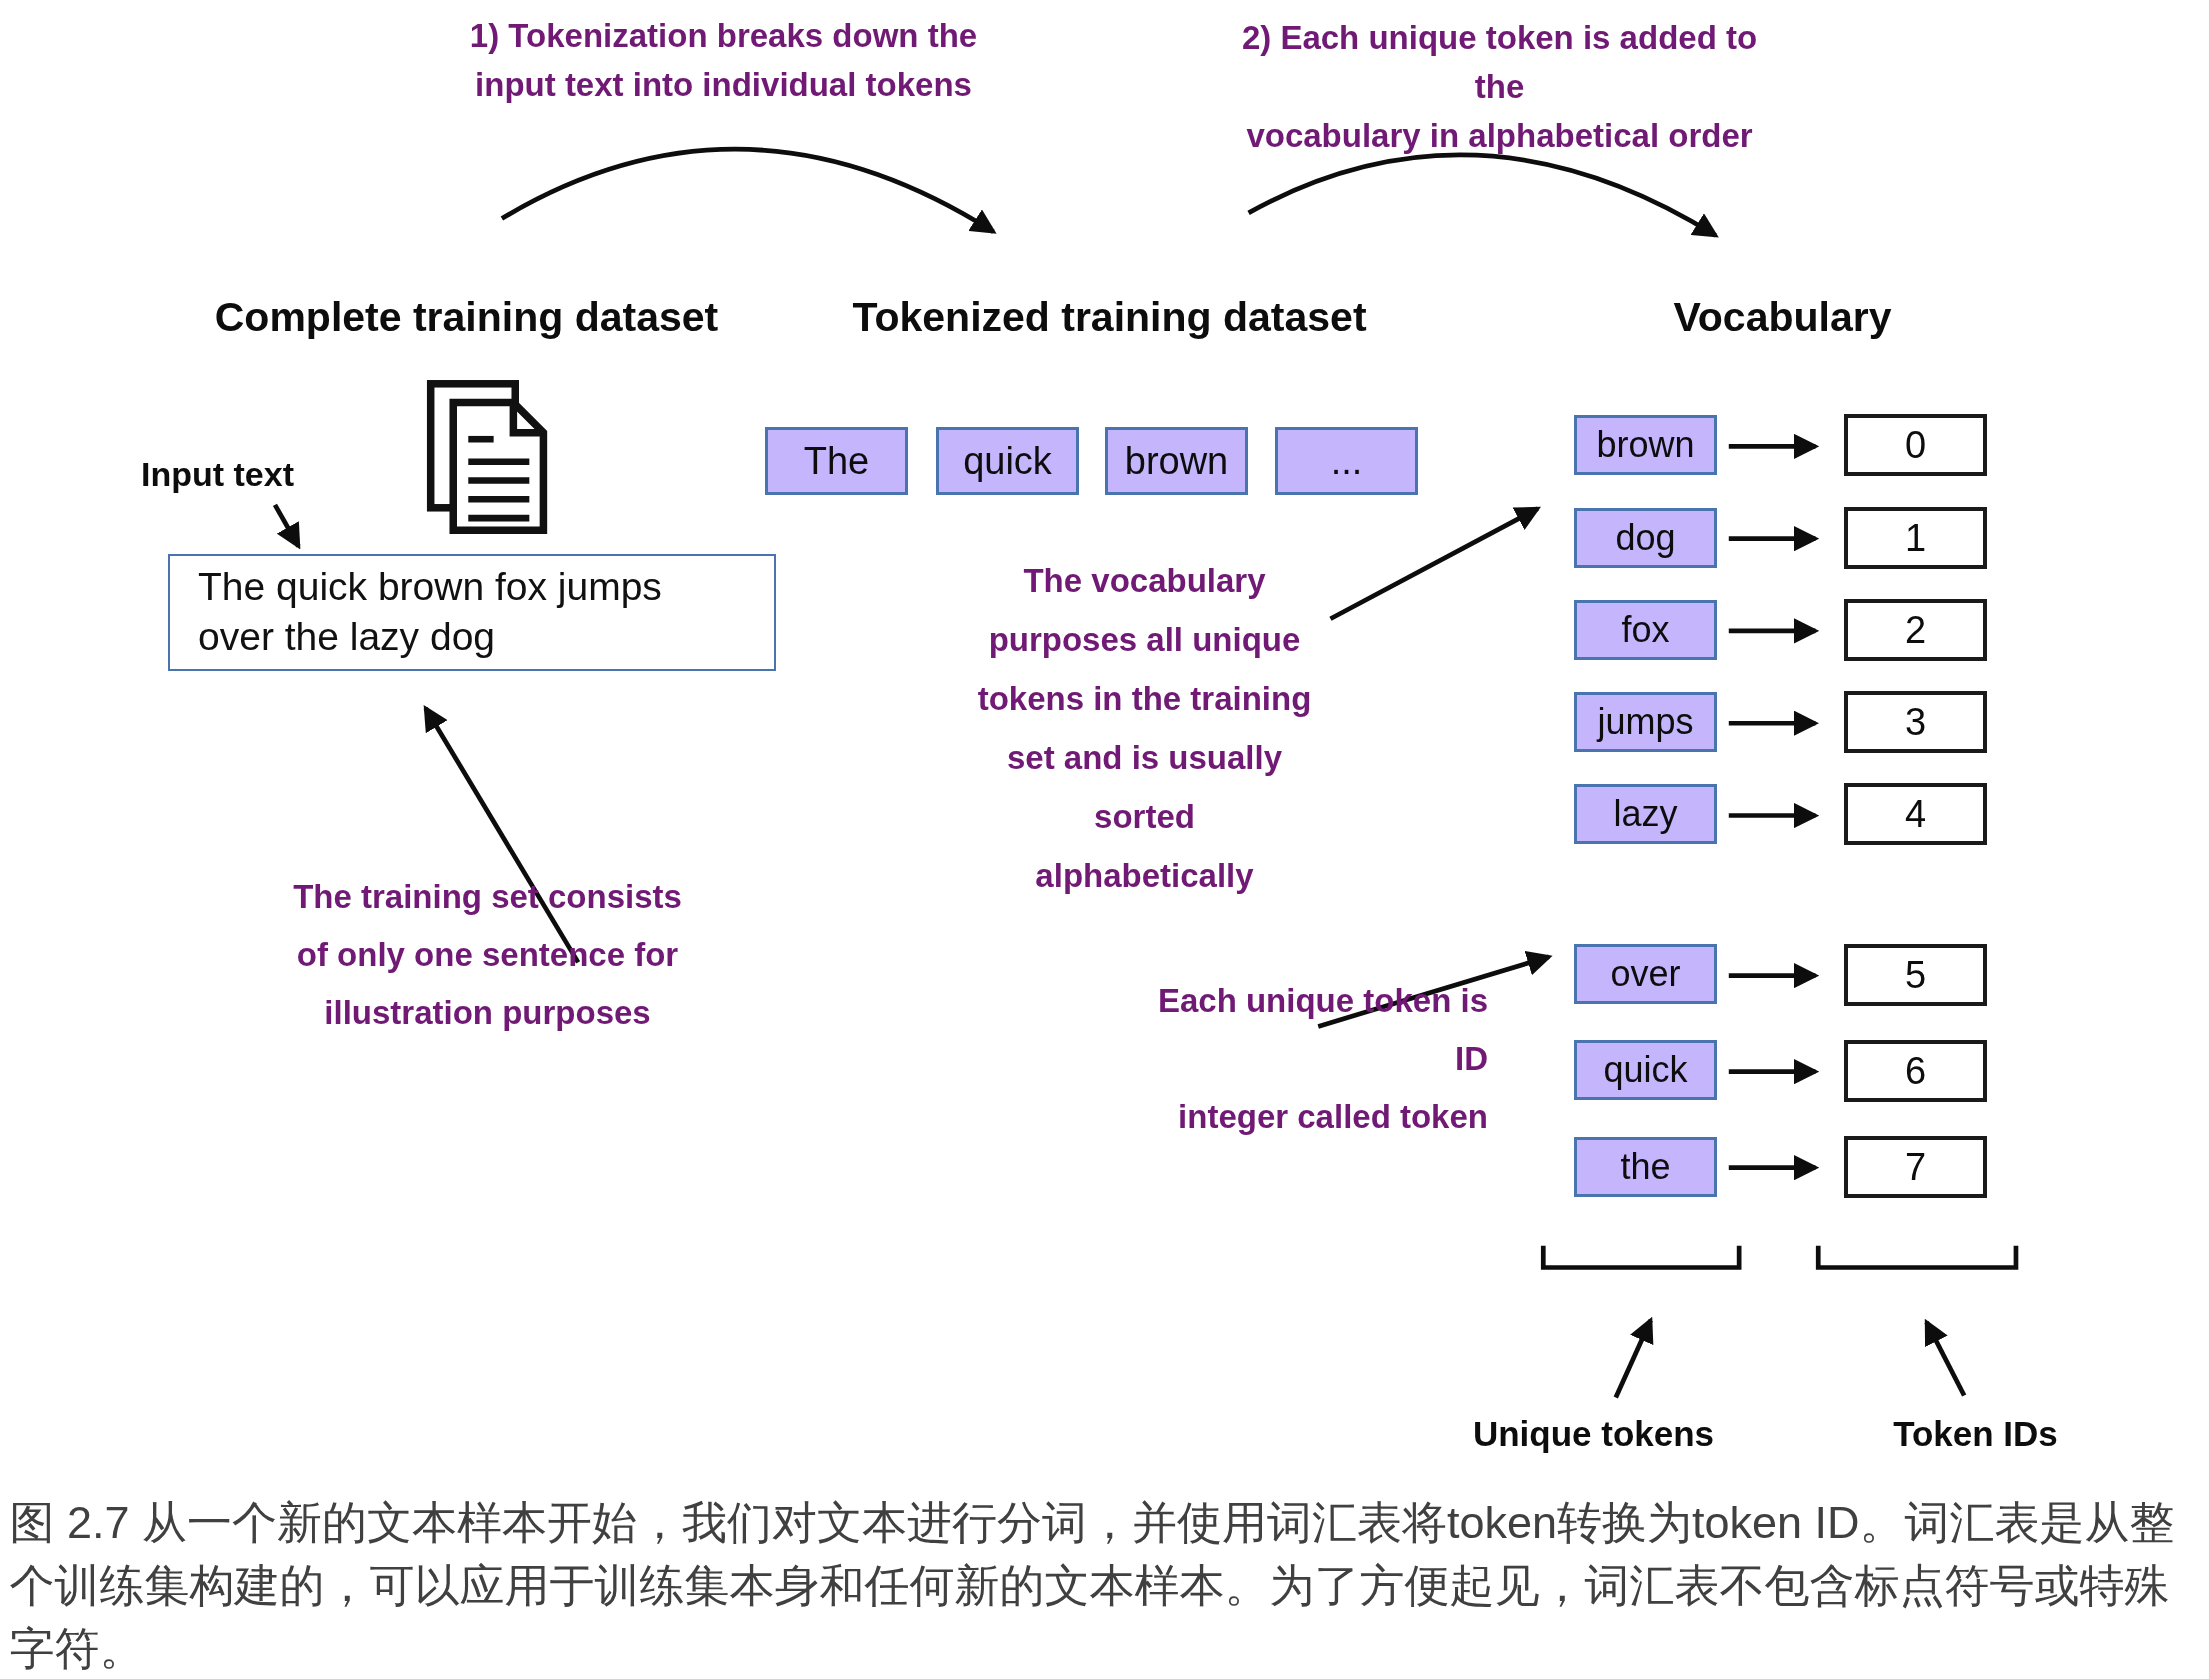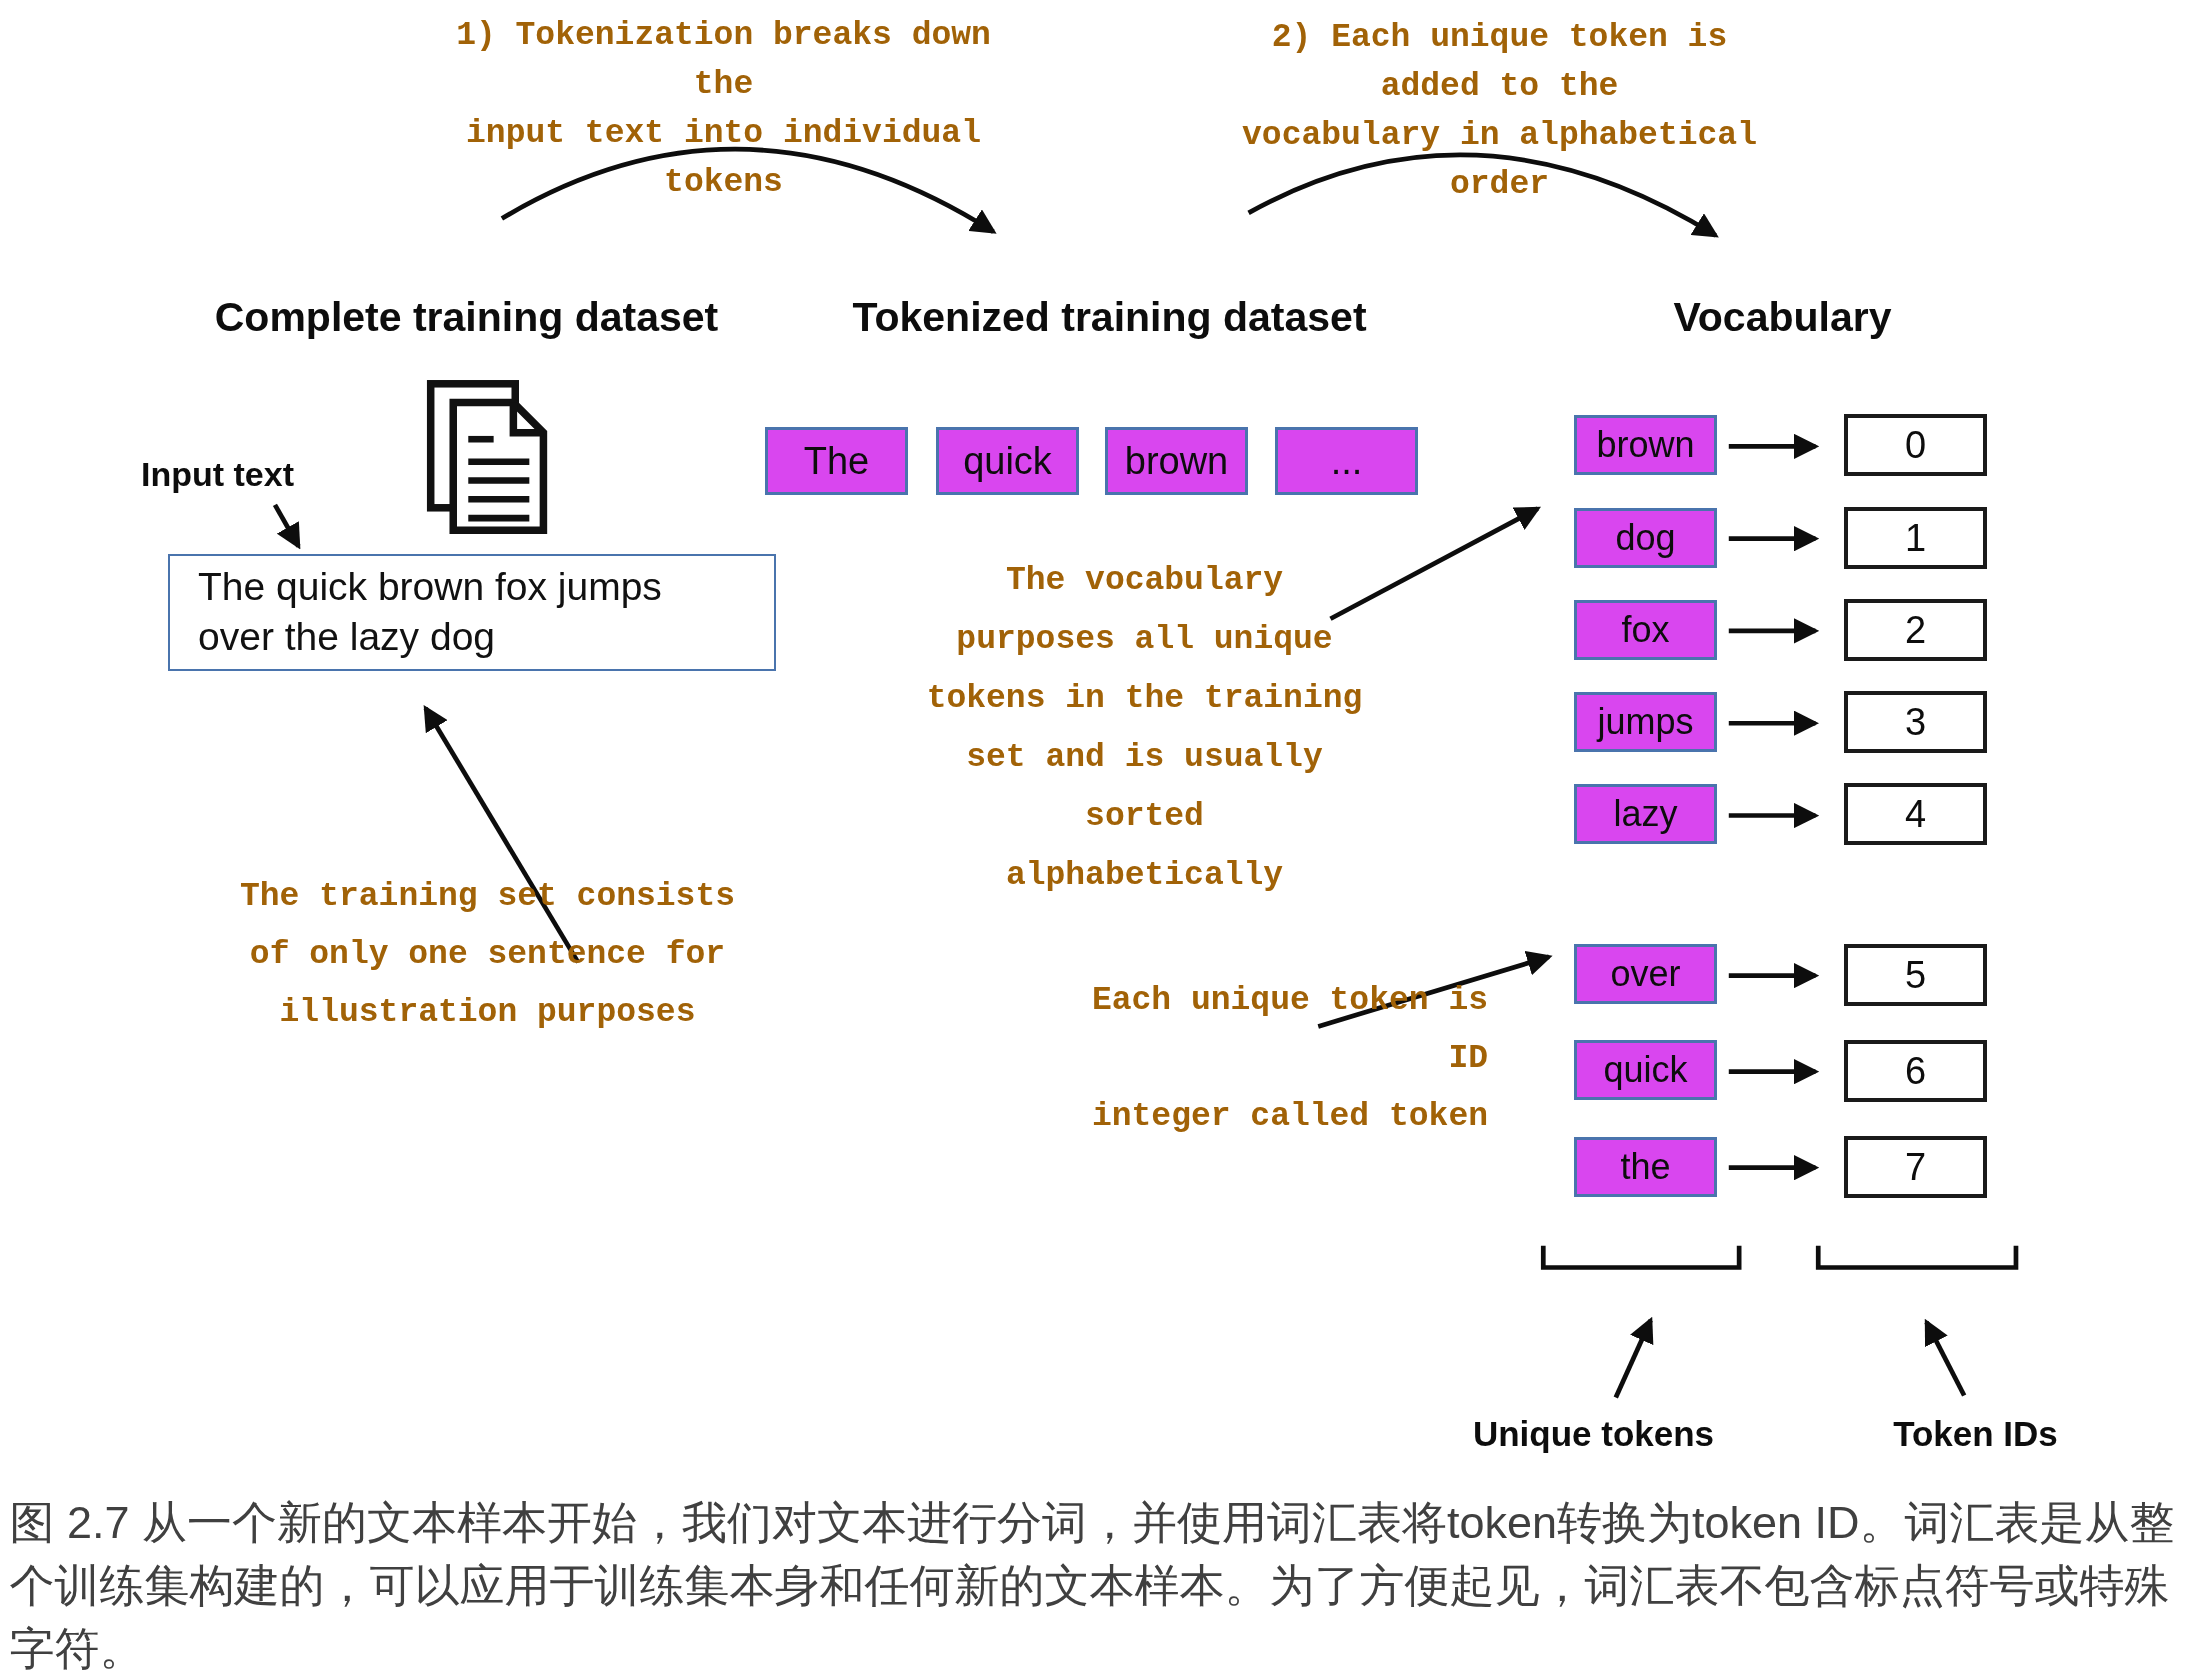--- a/index.html
+++ b/index.html
@@ -2,27 +2,27 @@
 <html style="font-size:15px"><head>
 <meta charset="utf-8">
 <style>
   html,body{margin:0;padding:0;}
   body{
     width:2209px;height:1680px;position:relative;background:#ffffff;
     font-family:"Liberation Sans","DejaVu Sans",sans-serif;color:#0d0d0d;overflow:hidden;
   }
   .abs{position:absolute;}
   .note{
-    font-weight:bold;text-align:center;font-size:33px;line-height:49px;color:#a16207;font-family:Liberation Mono, monospace;
+    font-weight:bold;text-align:center;font-size:33px;line-height:49px;color:#701a75;
   }
   .hdr{
     font-weight:bold;text-align:center;font-size:41px;color:#0d0d0d;white-space:nowrap;
   }
   .blue-box{
-    border:3.8px solid #4a74ad;background:#d946ef;box-sizing:border-box;
+    border:3.8px solid #4a74ad;background:#c4b5fd;box-sizing:border-box;
     display:flex;align-items:center;justify-content:center;
   }
   .black-box{
     border:4.7px solid #1a1a1a;background:#ffffff;box-sizing:border-box;
     display:flex;align-items:center;justify-content:center;
   }
   .token-chip{width:143px;height:68px;font-size:38px;}
   .vocab-token{left:1574px;width:143px;height:60px;font-size:36px;}
   .vocab-id{left:1844px;width:143px;height:62px;font-size:38px;}
   #input-box{

